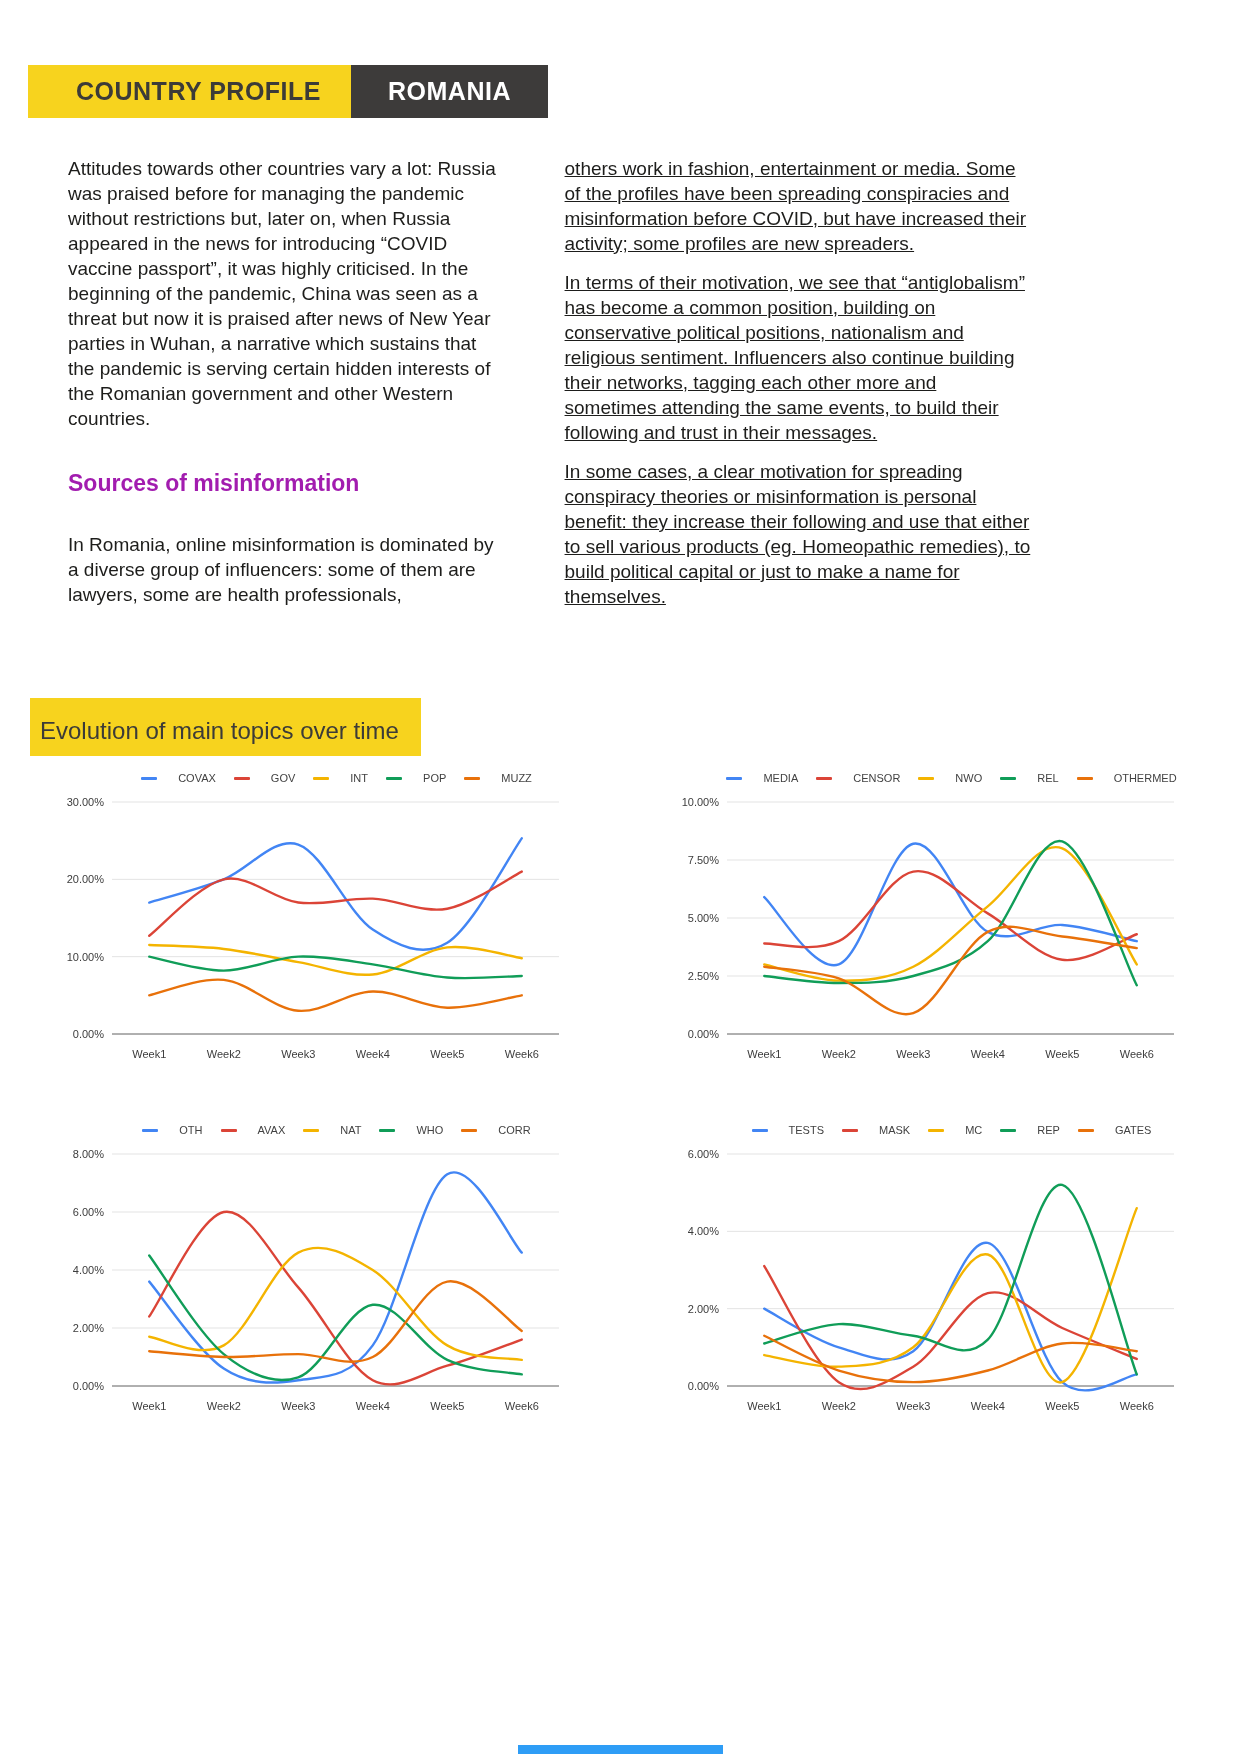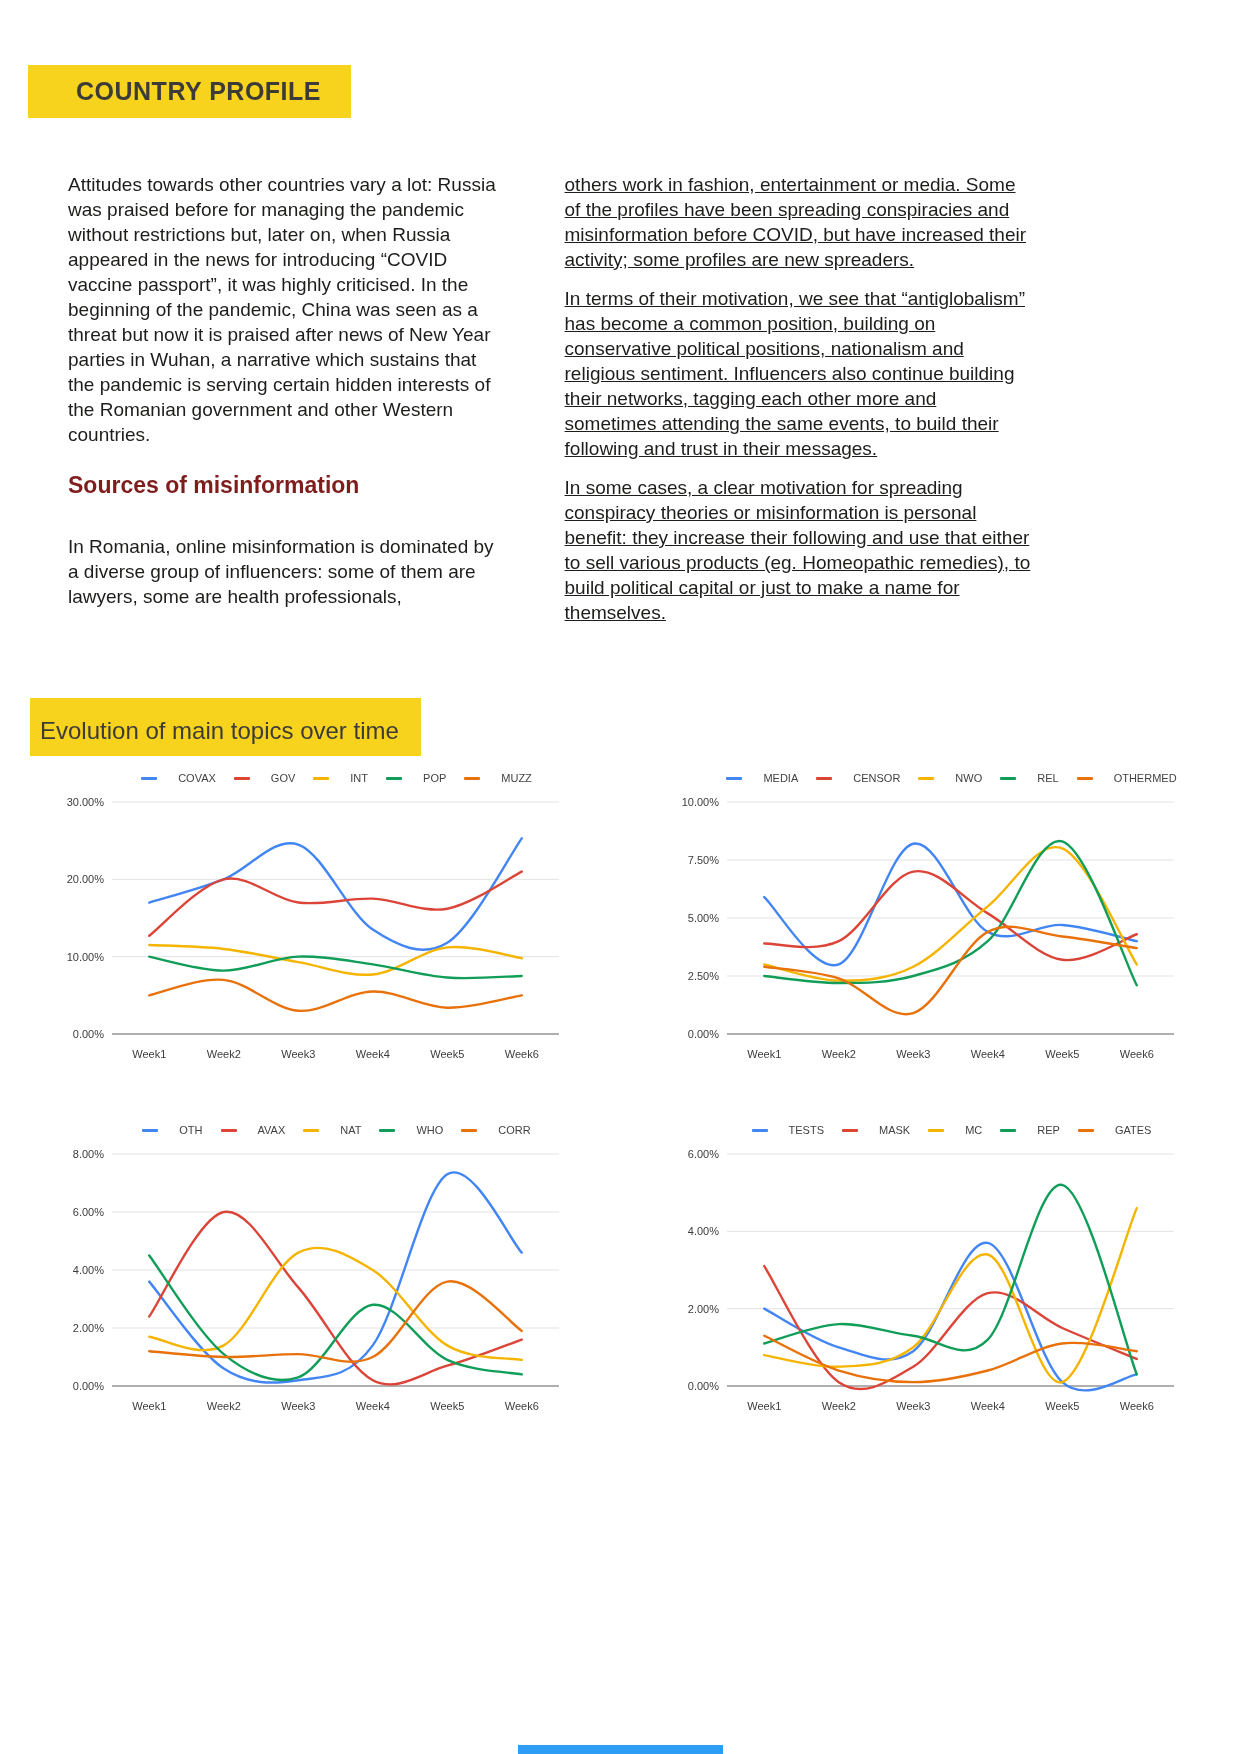--- a/index.html
+++ b/index.html
@@ -13,26 +13,26 @@
     background:#f7d31e;color:#3c3b38;width:323px;box-sizing:border-box;
     display:flex;align-items:center;padding-left:48px;
     font-size:25px;font-weight:bold;letter-spacing:0.5px;margin-left:20px;
   }
   .country{
     background:#3d3b3a;color:#ffffff;width:197px;
     display:flex;align-items:center;justify-content:center;
     font-size:25px;font-weight:bold;letter-spacing:0.5px;
   }
   
-  .columns{position:absolute;top:158px;left:68px;width:965px;display:flex;gap:58px;}
+  .columns{position:absolute;top:142px;left:68px;width:965px;display:flex;gap:58px;}
   .col{font-size:19px;line-height:25px;}
   .col-left{width:440px;}
   .col-right{width:470px;text-decoration:underline;}
   .col p{margin:14px 0 8px 0;}
-  .col h2{font-size:23px;font-weight:bold;margin:26px 0 36px 0;color:#7f1d1d;}
+  .col h2{font-size:23px;font-weight:bold;margin:40px 0 36px 0;color:#a21caf;}
   
   .topic-heading{
     position:absolute;top:698px;left:30px;background:#f7d31e;color:#3c3b38;
     font-size:24px;padding:19px 22px 11px 10px;
   }
   
   .charts{
     position:absolute;top:772px;left:48px;width:1148px;
     display:grid;grid-template-columns:525px 525px;gap:52px 90px;
   }
@@ -45,20 +45,21 @@
   
   .footer-bar{position:absolute;bottom:0;left:518px;width:205px;height:9px;background:#2e9df6;}
 </style>
 </head>
 <body>
 
 <div class="page">
 
   <header class="header">
     <div class="tag">COUNTRY PROFILE</div>
+    <div class="country">ROMANIA</div>
   </header>
 
   <div class="columns">
     <div class="col col-left">
       <p>Attitudes towards other countries vary a lot: Russia was praised before for managing the pandemic without restrictions but, later on, when Russia appeared in the news for introducing “COVID vaccine passport”, it was highly criticised. In the beginning of the pandemic, China was seen as a threat but now it is praised after news of New Year parties in Wuhan, a narrative which sustains that the pandemic is serving certain hidden interests of the Romanian government and other Western countries.</p>
       <h2>Sources of misinformation</h2>
       <p>In Romania, online misinformation is dominated by a diverse group of influencers: some of them are lawyers, some are health professionals,</p>
     </div>
     <div class="col col-right">
       <p>others work in fashion, entertainment or media. Some of the profiles have been spreading conspiracies and misinformation before COVID, but have increased their activity; some profiles are new spreaders.</p>

